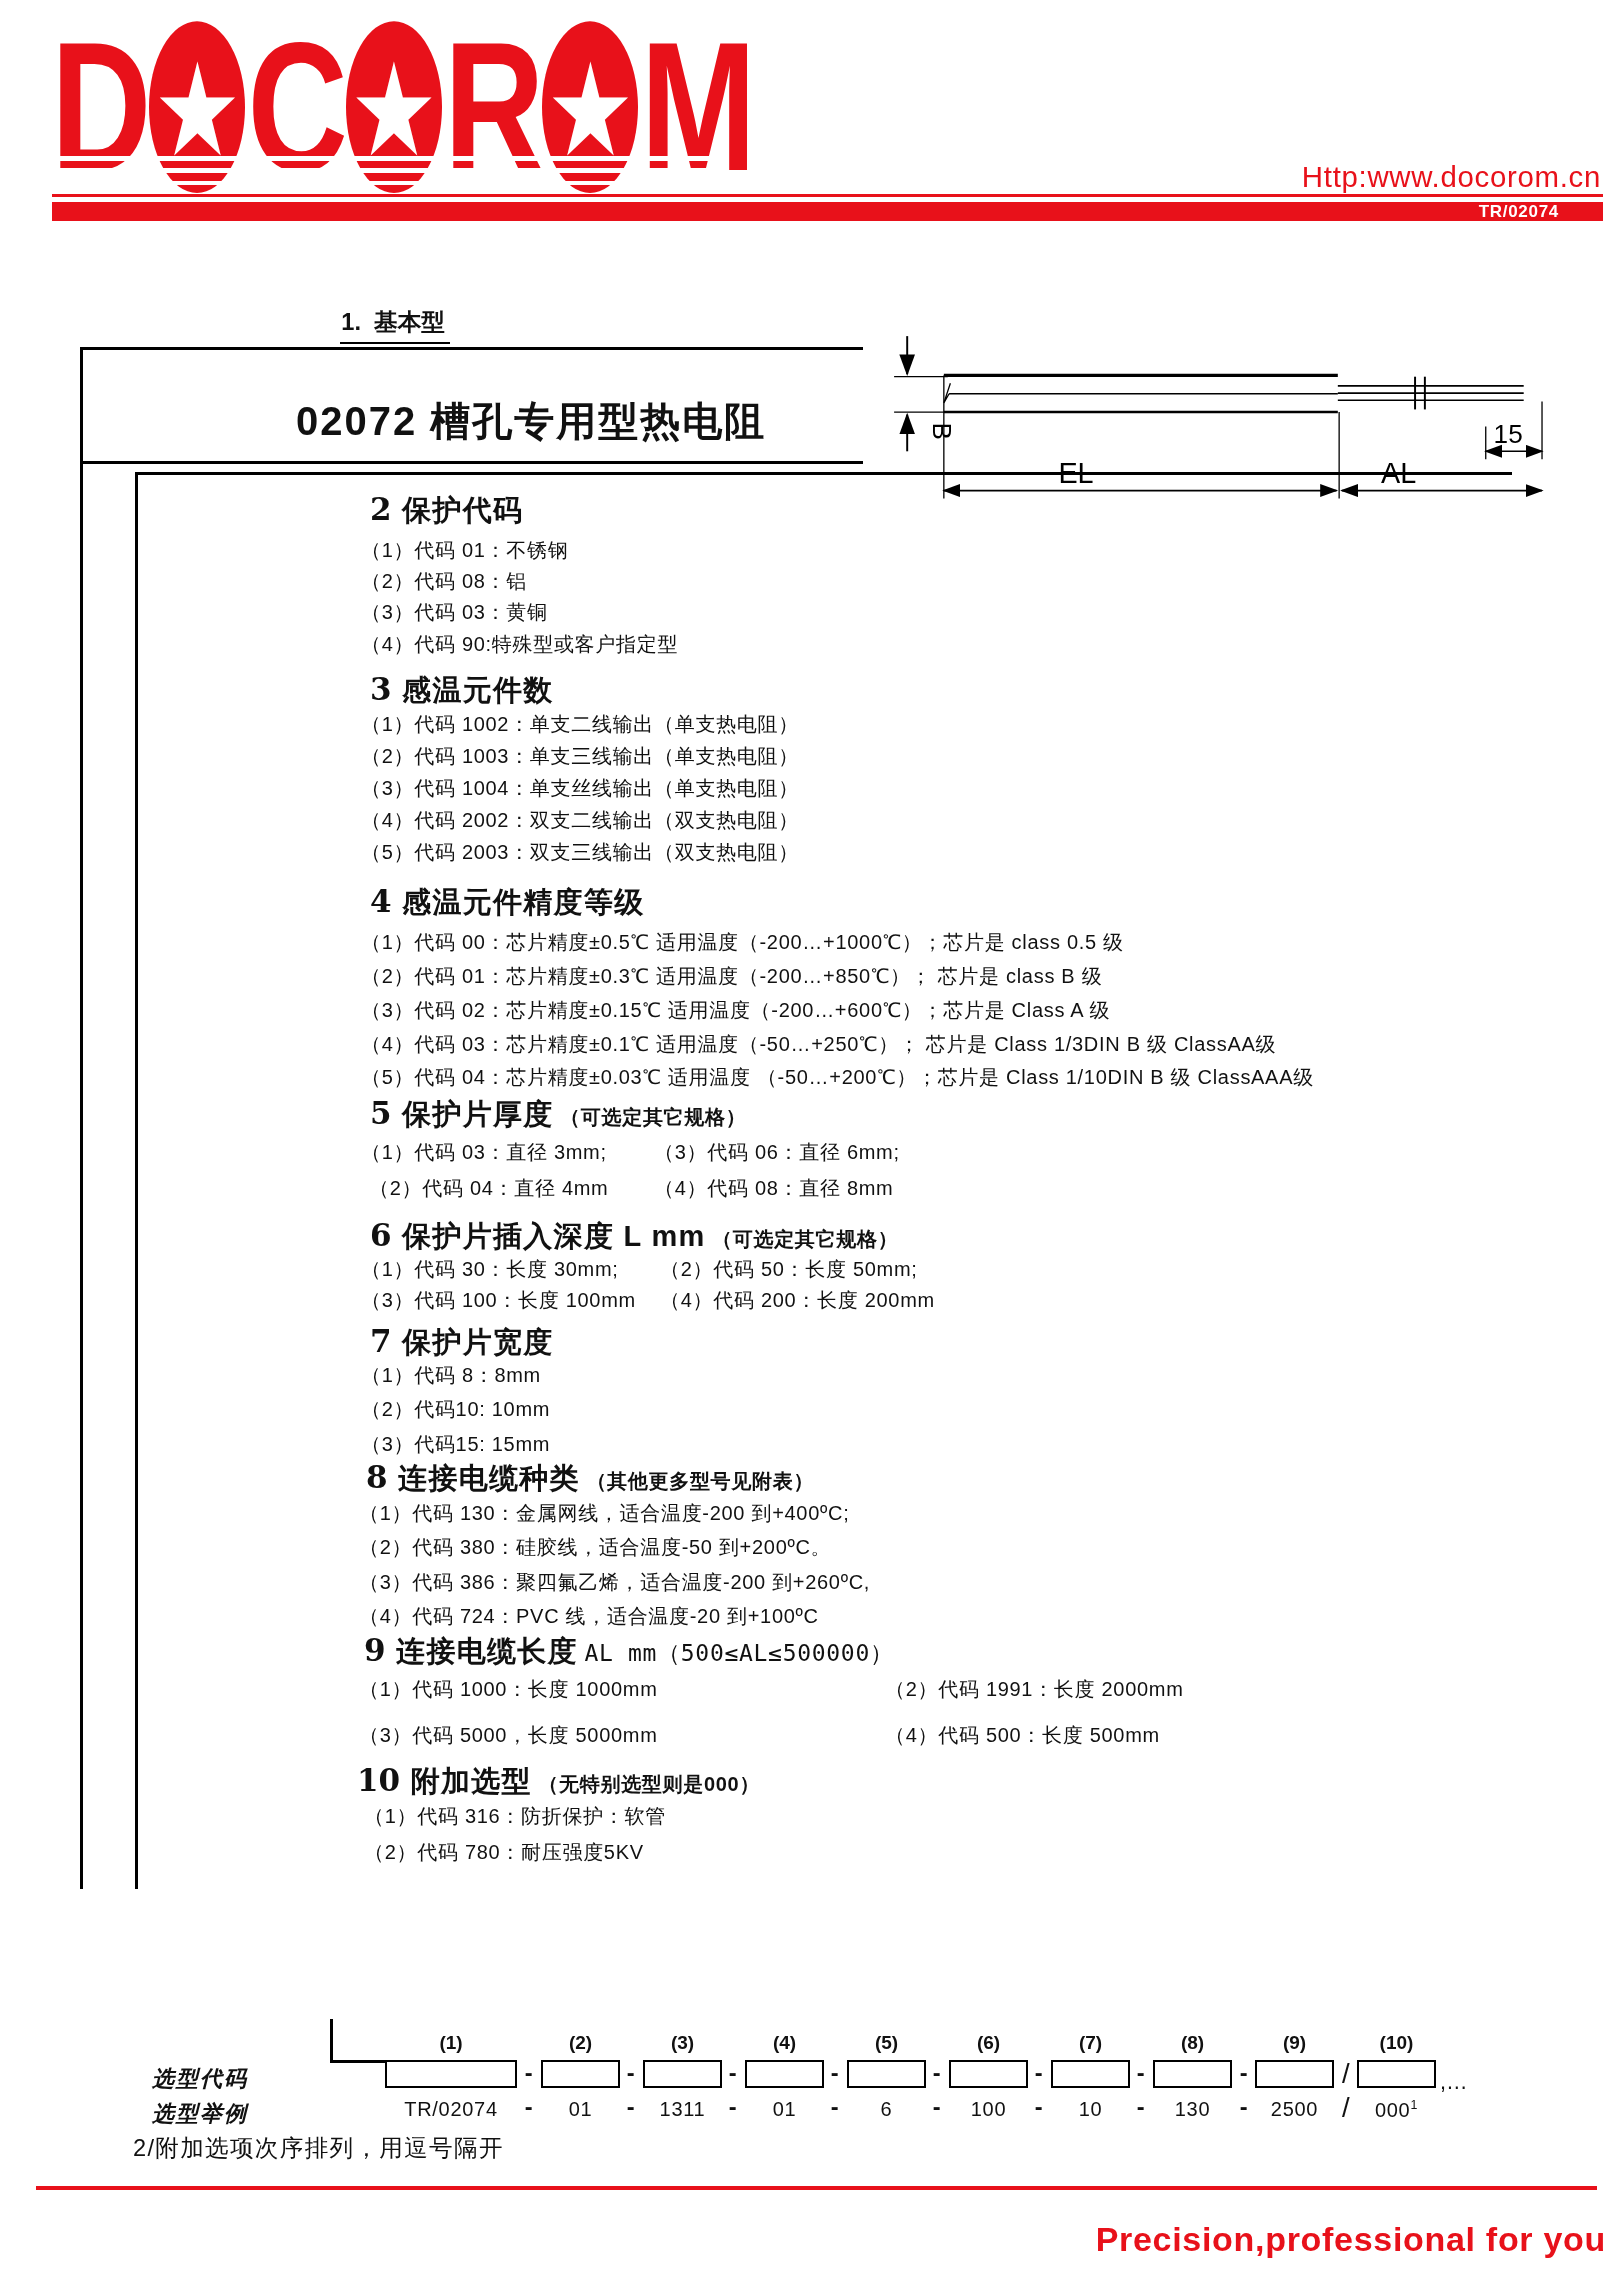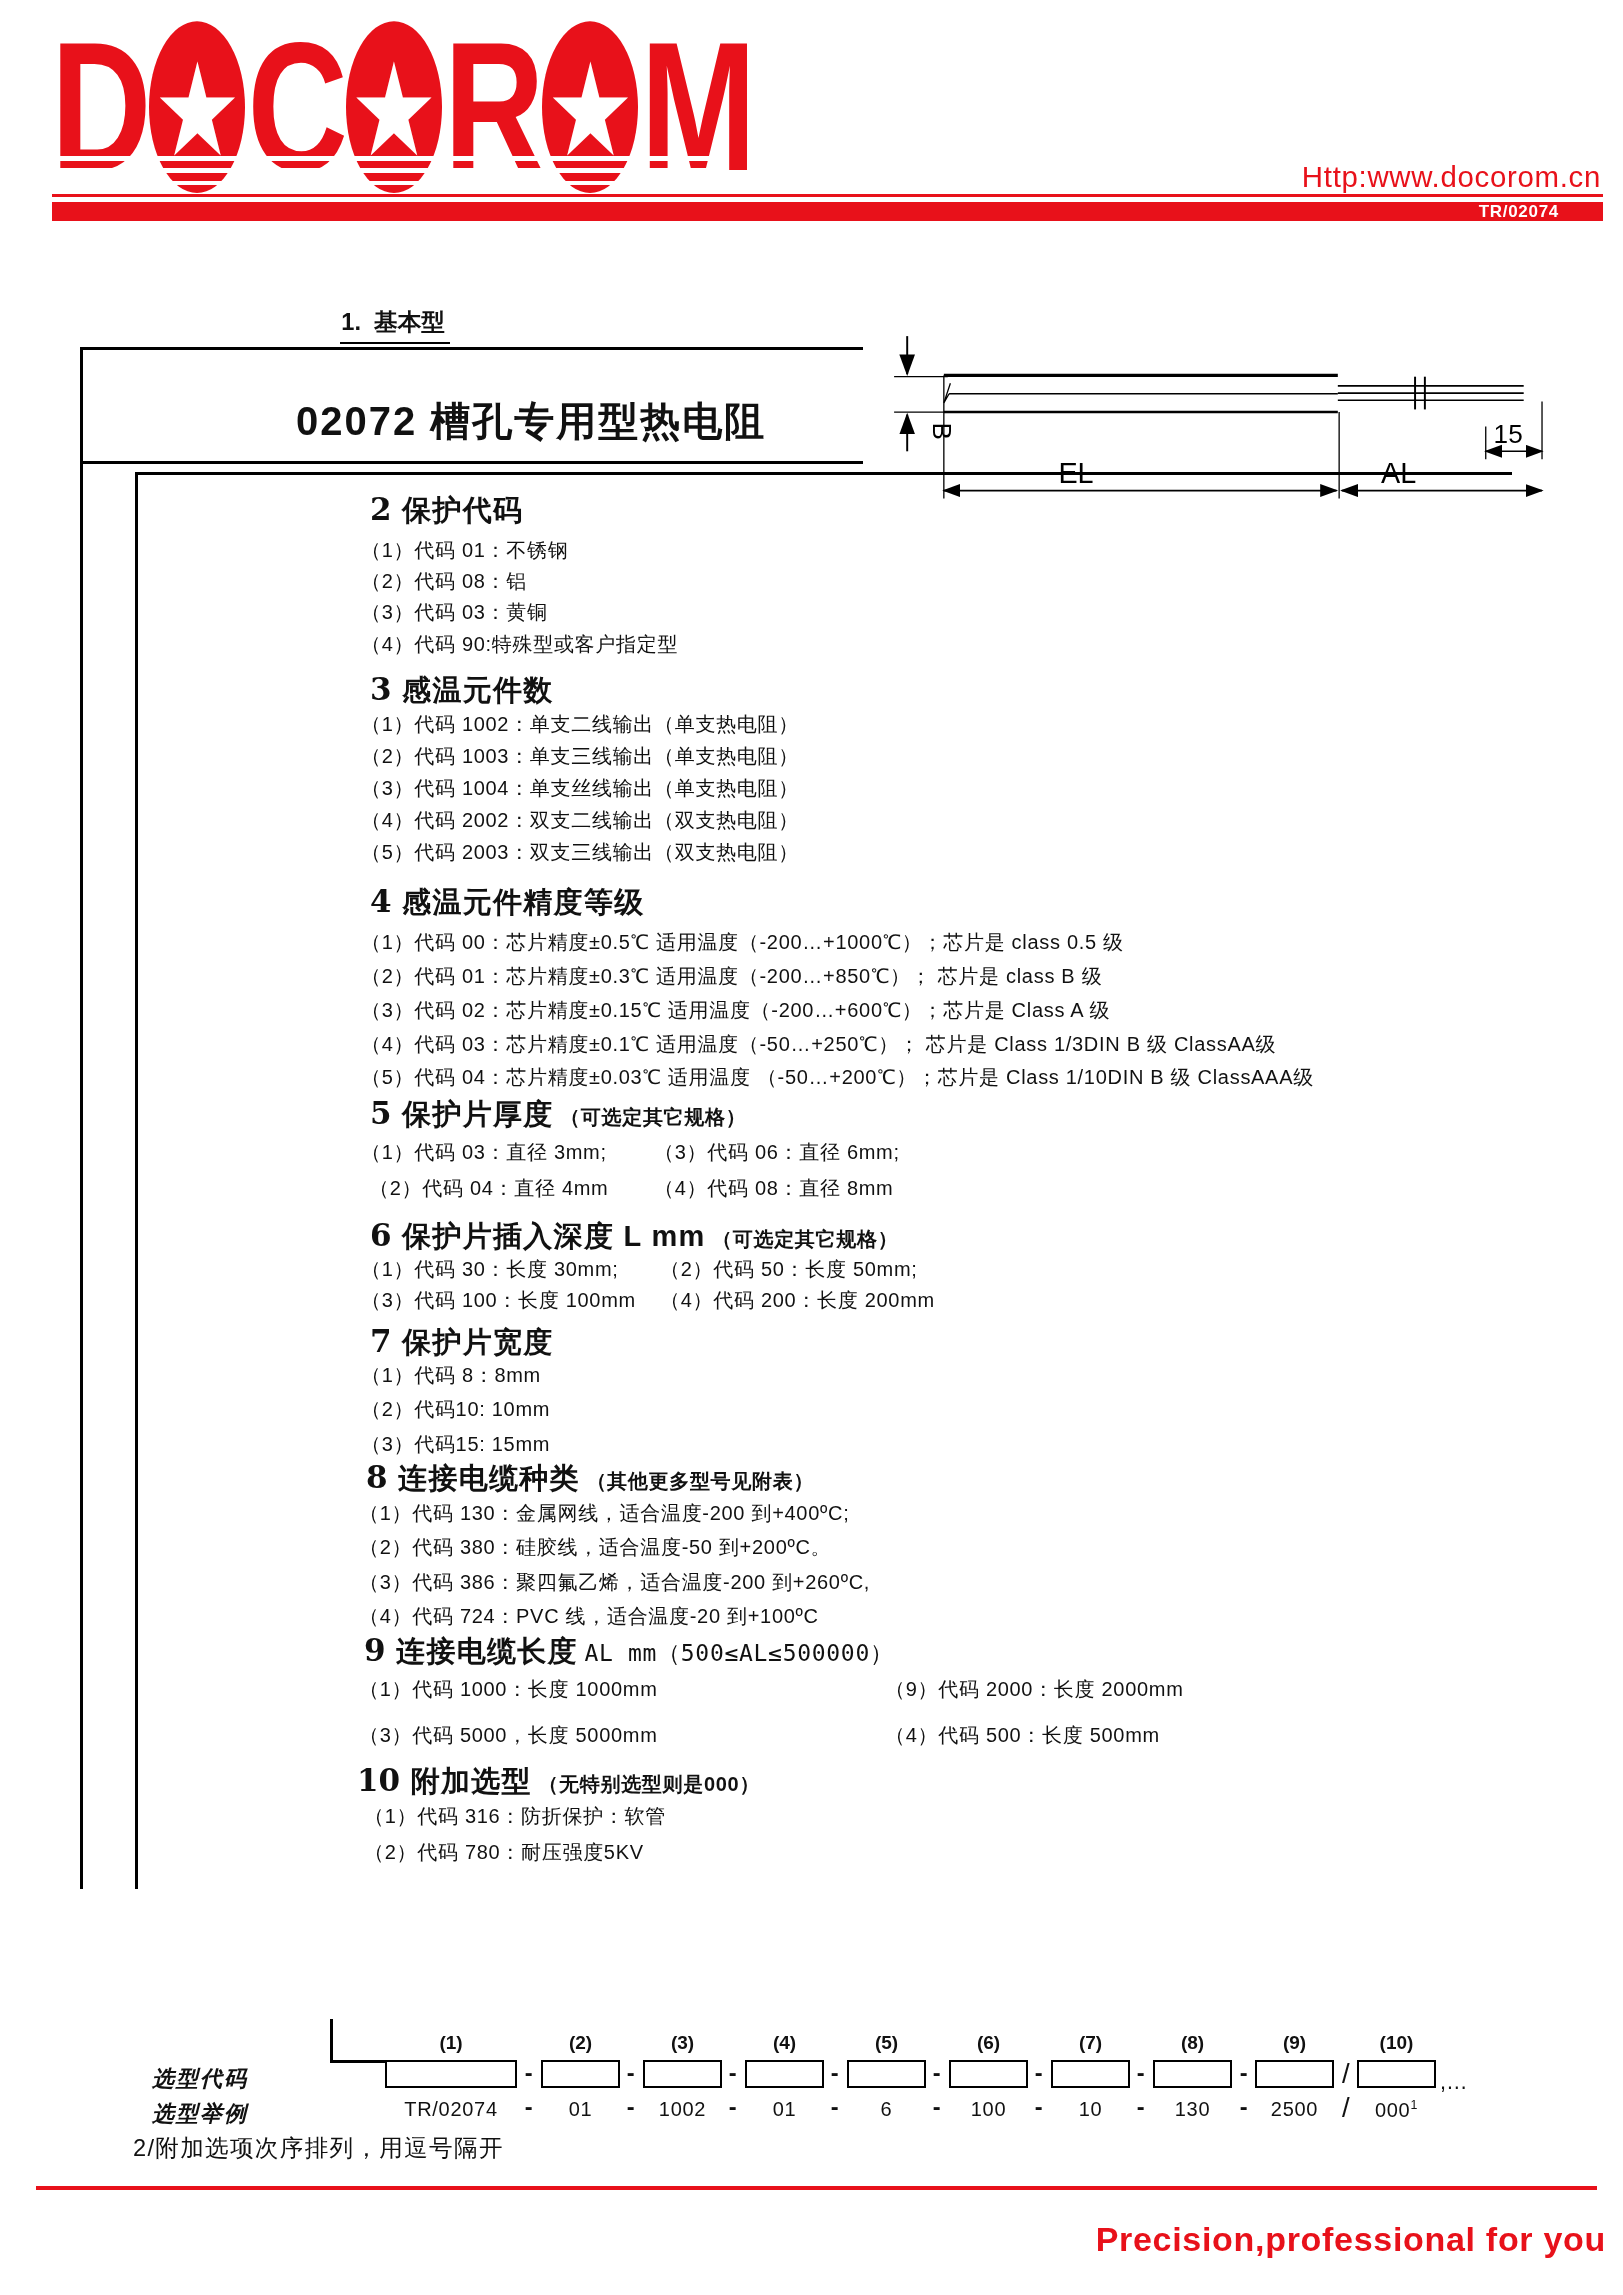--- a/index.html
+++ b/index.html
@@ -170,21 +170,21 @@
       <div class="sec-item" style="left: 361px; top: 1362px;">（1）代码 8：8mm</div>
       <div class="sec-item" style="left: 361px; top: 1396px;">（2）代码10: 10mm</div>
       <div class="sec-item" style="left: 361px; top: 1431px;">（3）代码15: 15mm</div>
       <div class="sec-head" style="left: 366px; top: 1459px;"><span class="sec-num">8</span><span class="sec-ttl">连接电缆种类</span><span class="sec-note">（其他更多型号见附表）</span></div>
       <div class="sec-item" style="left: 359px; top: 1500px;">（1）代码 130：金属网线，适合温度-200 到+400ºC;</div>
       <div class="sec-item" style="left: 359px; top: 1534px;">（2）代码 380：硅胶线，适合温度-50 到+200ºC。</div>
       <div class="sec-item" style="left: 359px; top: 1569px;">（3）代码 386：聚四氟乙烯，适合温度-200 到+260ºC,</div>
       <div class="sec-item" style="left: 359px; top: 1603px;">（4）代码 724：PVC 线，适合温度-20 到+100ºC</div>
       <div class="sec-head" style="left: 364px; top: 1632px;"><span class="sec-num">9</span><span class="sec-ttl">连接电缆长度</span><span class="sec-note plain">AL mm（500≤AL≤500000）</span></div>
       <div class="sec-item" style="left: 359px; top: 1676px;">（1）代码 1000：长度 1000mm</div>
-      <div class="sec-item" style="left: 885px; top: 1676px;">（9）代码 2000：长度 2000mm</div>
+      <div class="sec-item" style="left: 885px; top: 1676px;">（2）代码 1991：长度 2000mm</div>
       <div class="sec-item" style="left: 359px; top: 1722px;">（3）代码 5000，长度 5000mm</div>
       <div class="sec-item" style="left: 885px; top: 1722px;">（4）代码 500：长度 500mm</div>
       <div class="sec-head" style="left: 357px; top: 1762px;"><span class="sec-num">10</span><span class="sec-ttl">附加选型</span><span class="sec-note">（无特别选型则是000）</span></div>
       <div class="sec-item" style="left: 364px; top: 1803px;">（1）代码 316：防折保护：软管</div>
       <div class="sec-item" style="left: 364px; top: 1839px;">（2）代码 780：耐压强度5KV</div>
     </div>
 
   <div class="vline" style="left:330px;top:2019px;width:2.6px;height:43px;"></div>
   <div class="hline" style="left:330px;top:2060px;width:56px;height:2.6px;"></div>
   <div class="cd-rowlabel" style="top:2064px;">选型代码</div>
@@ -223,21 +223,21 @@
       <div class="cd-sep" style="left: 1027px; top: 2060px; width: 23.6px;">-</div>
       <div class="cd-sep" style="left: 1027px; top: 2094px; width: 23.6px;">-</div>
       <div class="cd-sep" style="left: 1129px; top: 2060px; width: 23.6px;">-</div>
       <div class="cd-sep" style="left: 1129px; top: 2094px; width: 23.6px;">-</div>
       <div class="cd-sep" style="left: 1232px; top: 2060px; width: 23.6px;">-</div>
       <div class="cd-sep" style="left: 1232px; top: 2094px; width: 23.6px;">-</div>
       <div class="cd-sep slash" style="left: 1334px; top: 2060px; width: 23.6px;">/</div>
       <div class="cd-sep slash" style="left: 1334px; top: 2094px; width: 23.6px;">/</div>
       <div class="cd-val" style="left: 385px; top: 2098px; width: 132px;">TR/02074</div>
       <div class="cd-val" style="left: 541px; top: 2098px; width: 79px;">01</div>
-      <div class="cd-val" style="left: 643px; top: 2098px; width: 79px;">1002</div>
+      <div class="cd-val" style="left: 643px; top: 2098px; width: 79px;">1311</div>
       <div class="cd-val" style="left: 745px; top: 2098px; width: 79px;">01</div>
       <div class="cd-val" style="left: 847px; top: 2098px; width: 79px;">6</div>
       <div class="cd-val" style="left: 949px; top: 2098px; width: 79px;">100</div>
       <div class="cd-val" style="left: 1051px; top: 2098px; width: 79px;">10</div>
       <div class="cd-val" style="left: 1153px; top: 2098px; width: 79px;">130</div>
       <div class="cd-val" style="left: 1255px; top: 2098px; width: 79px;">2500</div>
       <div class="cd-val" style="left: 1357px; top: 2098px; width: 79px;">000<sup>1</sup></div>
       <div class="cd-trailing" style="left: 1440px; top: 2069px;">,…</div>
     </div>
   <div class="cd-footnote">2/附加选项次序排列，用逗号隔开</div>

